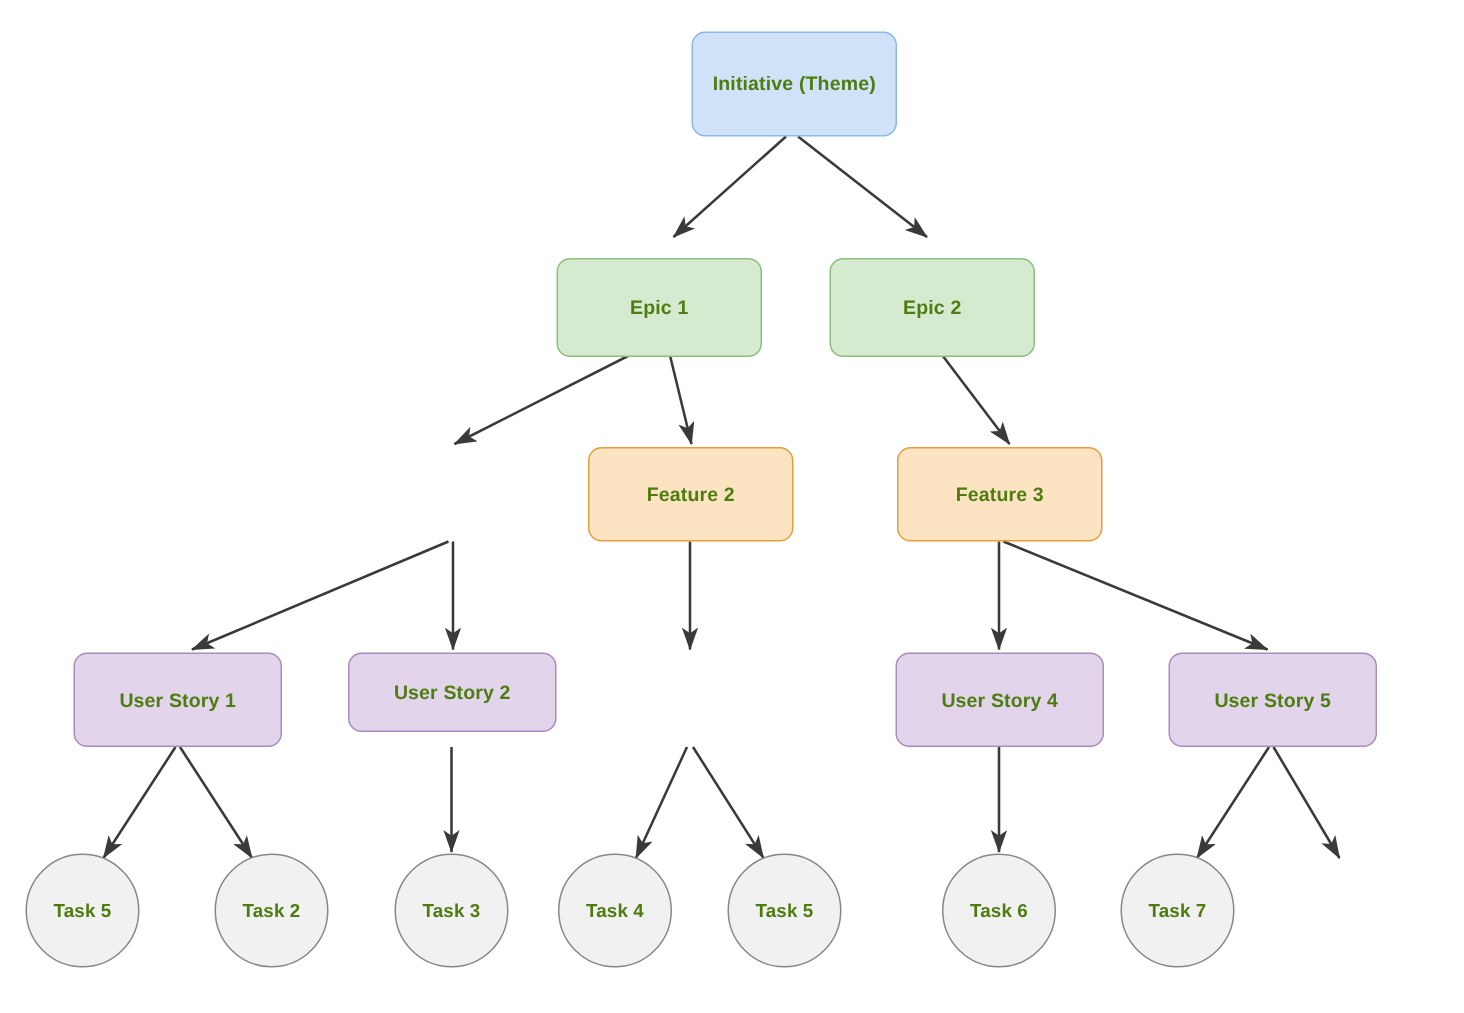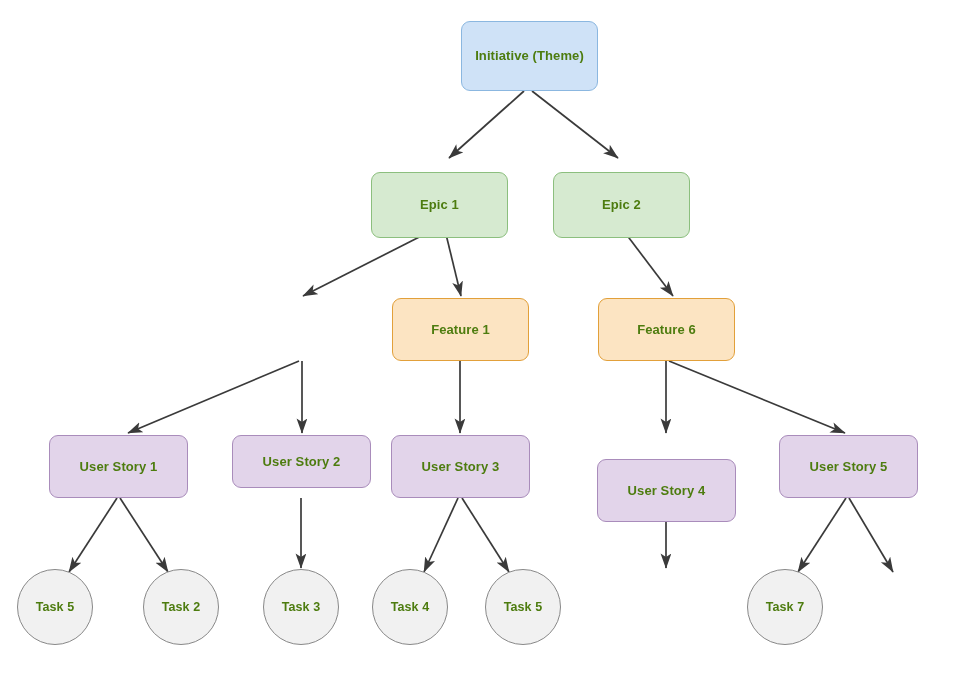--- a/index.html
+++ b/index.html
@@ -109,36 +109,33 @@
   </div>
 
   <div class="node rect n-epic" style="left: 371px; top: 160px; width: 137px; height: 66px;">
     <span>Epic 1</span>
   </div>
   <div class="node rect n-epic" style="left: 553px; top: 160px; width: 137px; height: 66px;">
     <span>Epic 2</span>
   </div>
 
   <div class="node rect n-feature" style="left: 392px; top: 298px; width: 137px; height: 63px;">
-    <span>Feature 1</span>
+    <span>Feature 2</span>
   </div>
   <div class="node rect n-feature" style="left: 598px; top: 298px; width: 137px; height: 63px;">
-    <span>Feature 6</span>
+    <span>Feature 3</span>
   </div>
 
   <div class="node rect n-story" style="left: 49px; top: 435px; width: 139px; height: 63px;">
     <span>User Story 1</span>
   </div>
   <div class="node rect n-story" style="left: 232px; top: 435px; width: 139px; height: 53px;">
     <span>User Story 2</span>
   </div>
-  <div class="node rect n-story" style="left: 391px; top: 435px; width: 139px; height: 63px;">
-    <span>User Story 3</span>
-  </div>
-  <div class="node rect n-story" style="left: 597px; top: 435px; width: 139px; height: 63px; margin-top: 24px;">
+  <div class="node rect n-story" style="left: 597px; top: 435px; width: 139px; height: 63px;">
     <span>User Story 4</span>
   </div>
   <div class="node rect n-story" style="left: 779px; top: 435px; width: 139px; height: 63px;">
     <span>User Story 5</span>
   </div>
 
   <div class="node circle n-task" style="left: 17px; top: 569px; width: 76px; height: 76px;">
     <span>Task 5</span>
   </div>
   <div class="node circle n-task" style="left: 143px; top: 569px; width: 76px; height: 76px;">
@@ -146,17 +143,20 @@
   </div>
   <div class="node circle n-task" style="left: 263px; top: 569px; width: 76px; height: 76px;">
     <span>Task 3</span>
   </div>
   <div class="node circle n-task" style="left: 372px; top: 569px; width: 76px; height: 76px;">
     <span>Task 4</span>
   </div>
   <div class="node circle n-task" style="left: 485px; top: 569px; width: 76px; height: 76px;">
     <span>Task 5</span>
   </div>
+  <div class="node circle n-task" style="left: 628px; top: 569px; width: 76px; height: 76px;">
+    <span>Task 6</span>
+  </div>
   <div class="node circle n-task" style="left: 747px; top: 569px; width: 76px; height: 76px;">
     <span>Task 7</span>
   </div>
 
 </div>
 
 </body></html>

